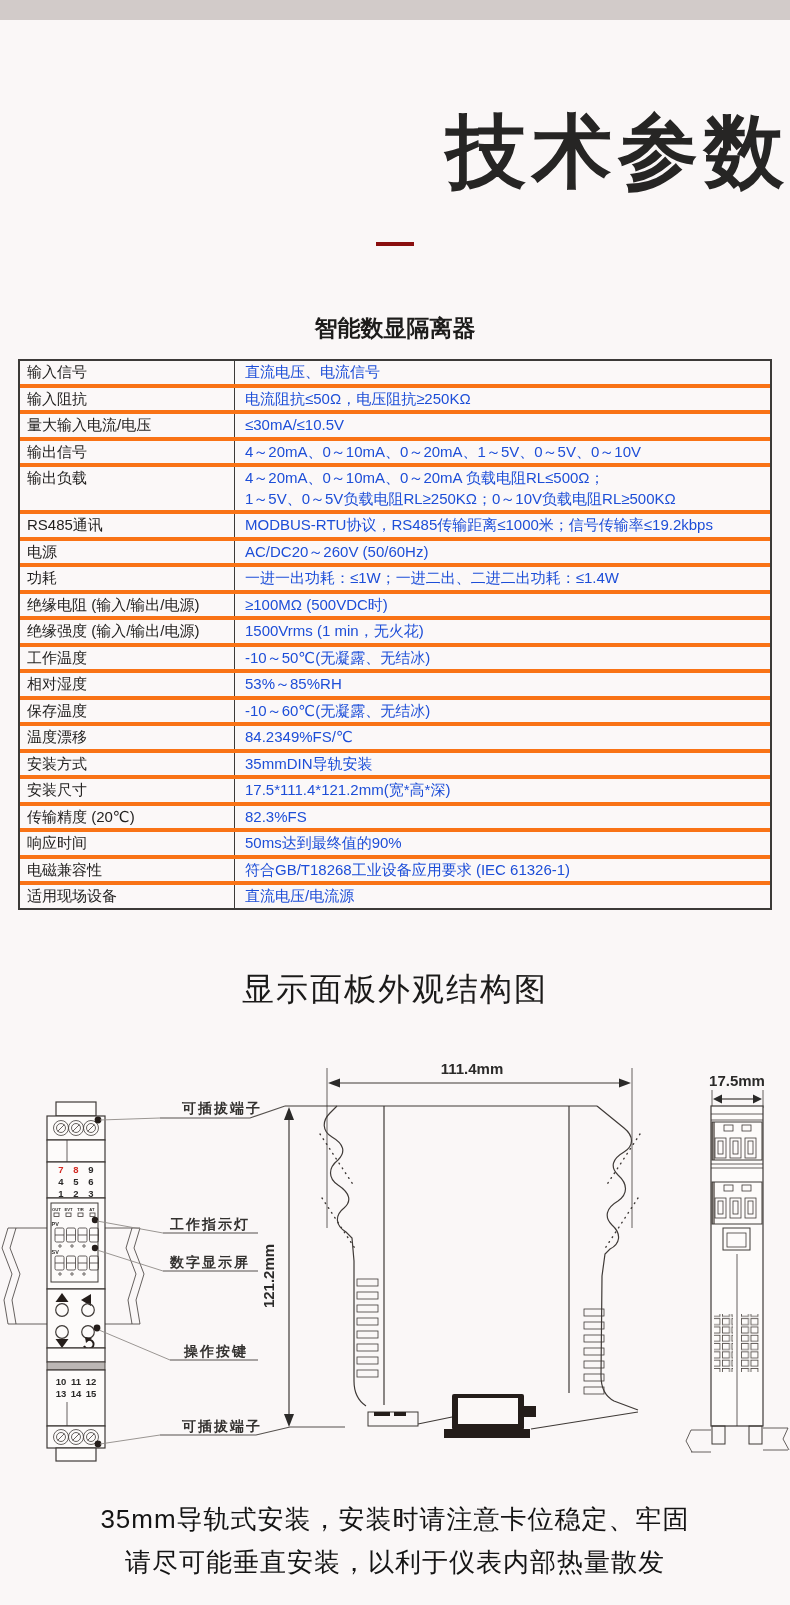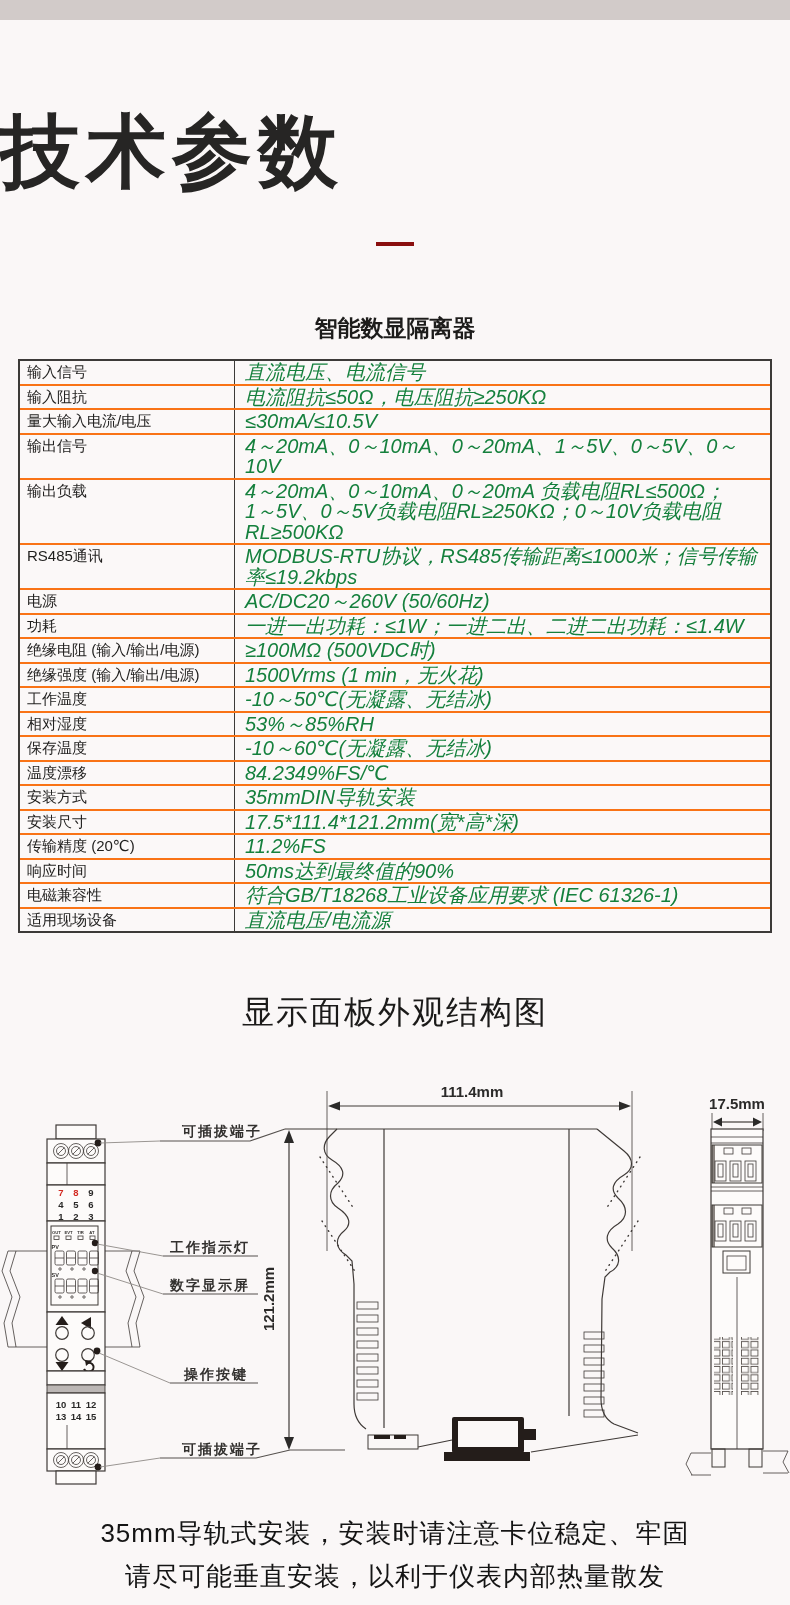--- a/index.html
+++ b/index.html
@@ -7,21 +7,21 @@
   body {
     height: 1605px;
     background: #faf7f7;
     font-family: "Liberation Sans", "DejaVu Sans", sans-serif;
     color: #222;
     overflow: hidden;
   }
   .topbar { width: 790px; height: 20px; background: #d2cbc9; }
   .main-title {
     margin-top: 88px;
-    text-align: left;
+    text-align: right;
     font-size: 80px;
     font-weight: 900;
     letter-spacing: 6px;
     color: #262524;
     line-height: 1.1;
   }
   .title-divider {
     width: 38px; height: 4px;
     background: #8a0f0f;
     margin: 46px auto 0 auto;
@@ -32,35 +32,34 @@
     font-size: 23px;
     font-weight: 600;
     color: #1d1c1b;
   }
   .spec-table {
     width: 754px;
     margin: 15px auto 12px auto;
     border: 2px solid #3c3a38;
     background: #fbf8f8;
   }
-  .spec-row { display: flex; border-top: 2px solid #f97316; }
+  .spec-row { display: flex; border-top: 4px solid #f97316; }
   .spec-row:first-child { border-top: none; }
   .spec-label {
     width: 215px; flex: 0 0 215px;
     border-right: 1px solid #3c3a38;
     padding: 1px 6px 1px 7px;
     font-size: 15px; line-height: 20.5px;
     color: #1f1e1d;
   }
   .spec-value {
     flex: 1;
     padding: 1px 6px 1px 10px;
-    font-size: 20px; line-height: 20.5px;
-    color: #15803d;
-    font-style: italic;
+    font-size: 15px; line-height: 20.5px;
+    color: #1d4ed8;
   }
   .section-title {
     margin-top: 58px;
     text-align: center;
     font-size: 32px;
     font-weight: 400;
     color: #1b1a19;
     letter-spacing: 2px;
   }
   .diagram-wrap { margin-top: 24px; }
@@ -73,21 +72,21 @@
   .num-red { fill: #d32a22; }
   .ln { stroke: #3f3a37; stroke-width: 1.2; fill: none; }
   .lnt { stroke: #3f3a37; stroke-width: 0.8; fill: none; }
   .box { stroke: #3f3a37; stroke-width: 1.2; fill: #fdfbfa; }
   .boxn { stroke: #3f3a37; stroke-width: 1; fill: none; }
   .leader { stroke: #8e8a87; stroke-width: 0.9; fill: none; }
   .under { stroke: #55514e; stroke-width: 1.1; fill: none; }
   .dotl { stroke: #3f3a37; stroke-width: 1.4; fill: none; stroke-dasharray: 0.8 5; stroke-linecap: round; }
   .dark { fill: #241d1a; stroke: none; }
   .footer-note {
-    margin-top: 19px;
+    margin-top: 28px;
     text-align: center;
     font-size: 26px;
     line-height: 43px;
     color: #141414;
     letter-spacing: 1px;
   }
 </style>
 </head>
 <body style="background: rgb(250, 247, 247);">
 
@@ -191,21 +190,21 @@
     </div>
     <div class="spec-row">
       <div class="spec-label">安装尺寸</div>
       <div class="spec-value">
         <div>17.5*111.4*121.2mm(宽*高*深)</div>
       </div>
     </div>
     <div class="spec-row">
       <div class="spec-label">传输精度 (20℃)</div>
       <div class="spec-value">
-        <div>11.2%FS</div>
+        <div>82.3%FS</div>
       </div>
     </div>
     <div class="spec-row">
       <div class="spec-label">响应时间</div>
       <div class="spec-value">
         <div>50ms达到最终值的90%</div>
       </div>
     </div>
     <div class="spec-row">
       <div class="spec-label">电磁兼容性</div>

